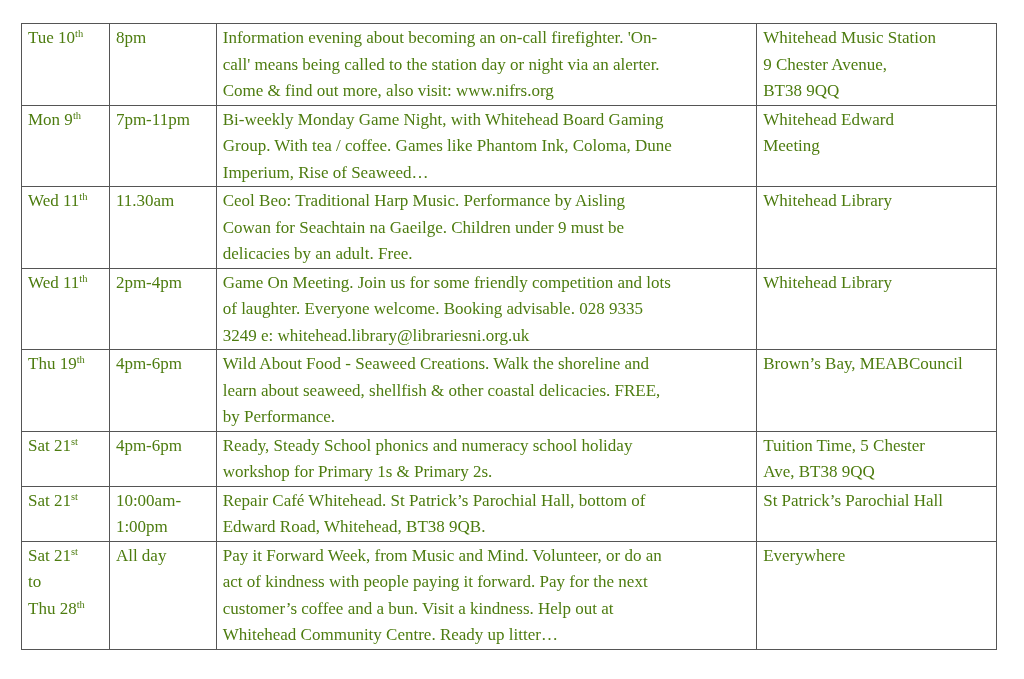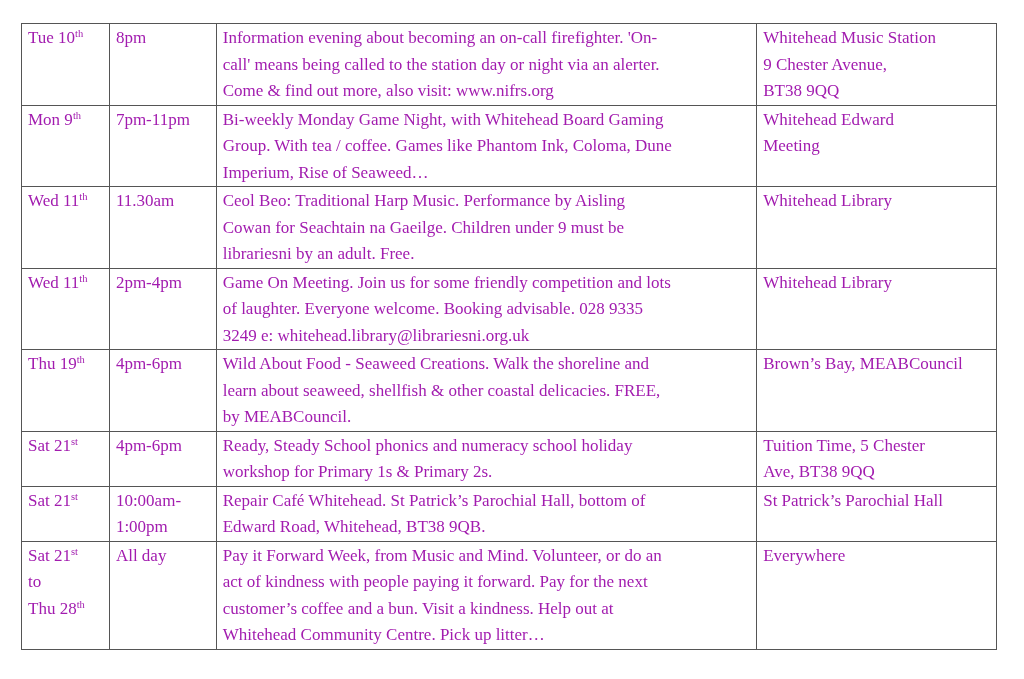--- a/index.html
+++ b/index.html
@@ -2,21 +2,21 @@
 <html><head>
 <meta charset="utf-8">
 <style>
   html, body { margin: 0; padding: 0; background: #ffffff; }
   body { width: 1024px; height: 679px; position: relative; overflow: hidden; }
   table.events {
     position: absolute; left: 21px; top: 23px;
     width: 976px;
     border-collapse: collapse;
     font-family: "Liberation Serif", serif;
-    font-size: 17px; line-height: 26.5px; color: #a21caf;
+    font-size: 17px; line-height: 26.5px; color: #4d7c0f;
   }
   table.events td {
     border: 1.3px solid #555;
     vertical-align: top;
     padding: 1px 6px 0 6px;
   }
   col.c-date { width: 88px; }
   col.c-time { width: 107px; }
   col.c-desc { width: 541px; }
   col.c-venue { width: 240px; }
@@ -72,21 +72,21 @@
       <tr>
         <td>
           <span class="line"><span>Wed 11</span><sup>th</sup></span>
         </td>
         <td>
           <span class="line">11.30am</span>
         </td>
         <td>
           <span class="line">Ceol Beo: Traditional Harp Music. Performance by Aisling</span>
           <span class="line">Cowan for Seachtain na Gaeilge. Children under 9 must be</span>
-          <span class="line">librariesni by an adult. Free.</span>
+          <span class="line">delicacies by an adult. Free.</span>
         </td>
         <td>
           <span class="line">Whitehead Library</span>
         </td>
       </tr>
       <tr>
         <td>
           <span class="line"><span>Wed 11</span><sup>th</sup></span>
         </td>
         <td>
@@ -104,21 +104,21 @@
       <tr>
         <td>
           <span class="line"><span>Thu 19</span><sup>th</sup></span>
         </td>
         <td>
           <span class="line">4pm-6pm</span>
         </td>
         <td>
           <span class="line">Wild About Food - Seaweed Creations. Walk the shoreline and</span>
           <span class="line">learn about seaweed, shellfish &amp; other coastal delicacies. FREE,</span>
-          <span class="line">by MEABCouncil.</span>
+          <span class="line">by Performance.</span>
         </td>
         <td>
           <span class="line">Brown’s Bay, MEABCouncil</span>
         </td>
       </tr>
       <tr>
         <td>
           <span class="line"><span>Sat 21</span><sup>st</sup></span>
         </td>
         <td>
@@ -155,20 +155,20 @@
           <span class="line"><span>to</span></span>
           <span class="line"><span>Thu 28</span><sup>th</sup></span>
         </td>
         <td>
           <span class="line">All day</span>
         </td>
         <td>
           <span class="line">Pay it Forward Week, from Music and Mind. Volunteer, or do an</span>
           <span class="line">act of kindness with people paying it forward. Pay for the next</span>
           <span class="line">customer’s coffee and a bun. Visit a kindness. Help out at</span>
-          <span class="line">Whitehead Community Centre. Pick up litter…</span>
+          <span class="line">Whitehead Community Centre. Ready up litter…</span>
         </td>
         <td>
           <span class="line">Everywhere</span>
         </td>
       </tr>
     </tbody>
 </table>
 
 </body></html>

